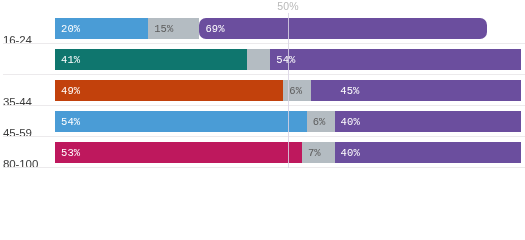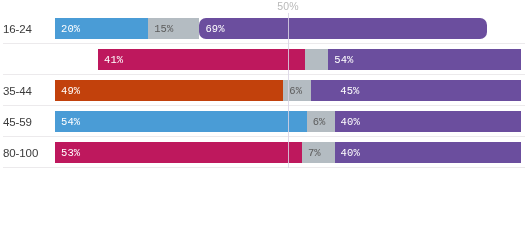--- a/index.html
+++ b/index.html
@@ -72,21 +72,21 @@
     position: absolute;
     left: 3px;
     right: 0px;
     bottom: 0px;
     height: 1px;
     background: #eceaec;
   }
   .row-label {
     position: absolute;
     left: 3px;
-    top: 0;
+    top: 11px;
     width: 49px;
     height: 31px;
     display: flex;
     align-items: center;
     justify-content: flex-start;
     font-size: 11.5px;
     color: #3b3b3b;
     letter-spacing: -0.1px;
     white-space: nowrap;
   }
@@ -144,21 +144,21 @@
             <span class="seg-label">15%</span>
           </div>
           <div class="seg s-purple" style="width: 288px; background: rgb(107, 78, 158); border-radius: 7px;">
             <span class="seg-label">69%</span>
           </div>
         </div>
         <div class="row-sep"></div>
       </div>
       <div class="row" style="top: 31px;">
         <div class="bar">
-          <div class="seg s-blue" style="width: 207px; background: #be185d; margin-left: 43px;">
+          <div class="seg s-blue" style="width: 192px; background: #0f766e;">
             <span class="seg-label">41%</span>
           </div>
           <div class="seg s-gray" style="width: 23.3px; background: rgb(180, 188, 194);"></div>
           <div class="seg s-purple" style="width: 251.64px; background: rgb(107, 78, 158);">
             <span class="seg-label">54%</span>
           </div>
         </div>
         <div class="row-sep"></div>
       </div>
       <div class="row" style="top: 62px;">

